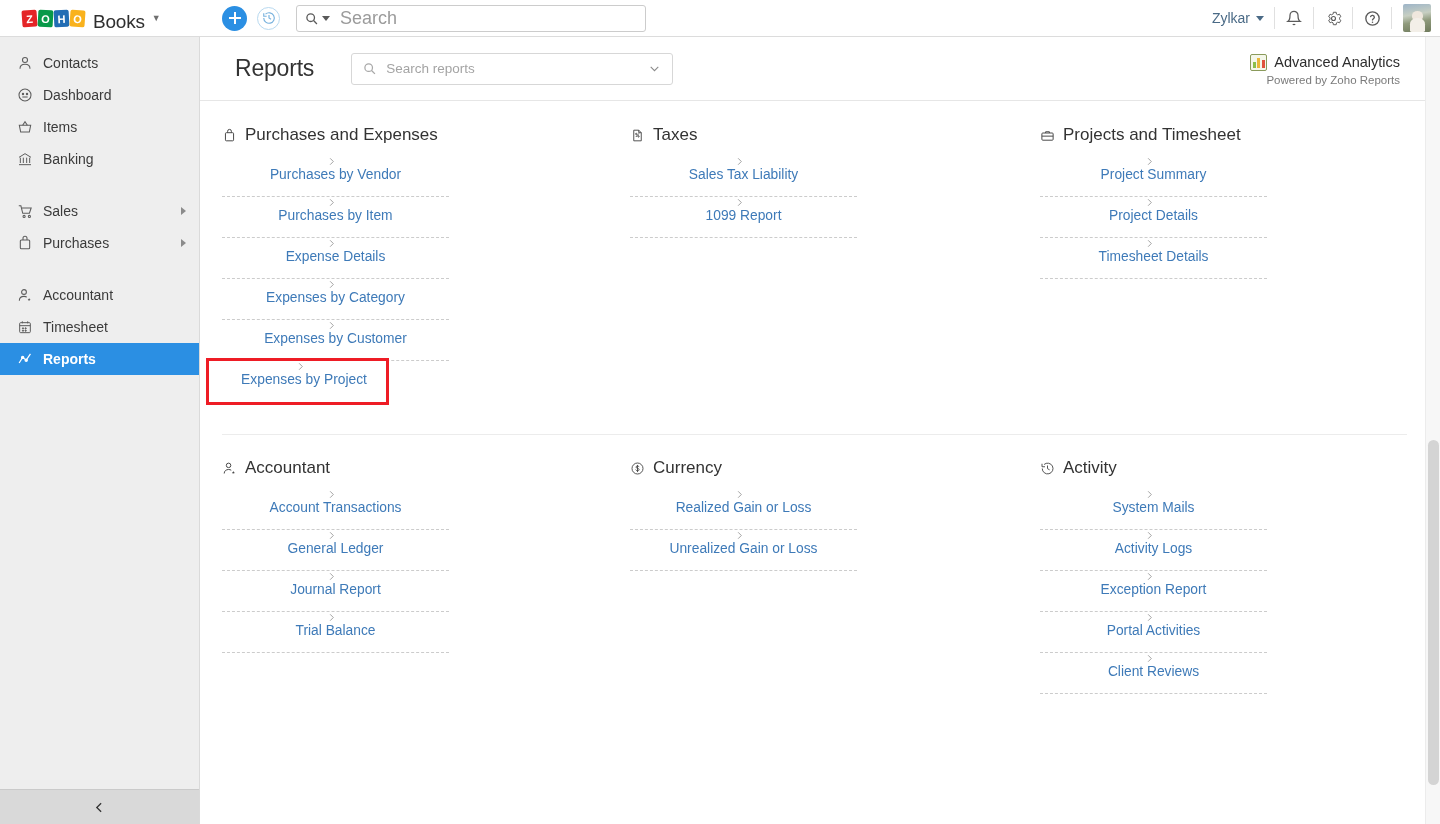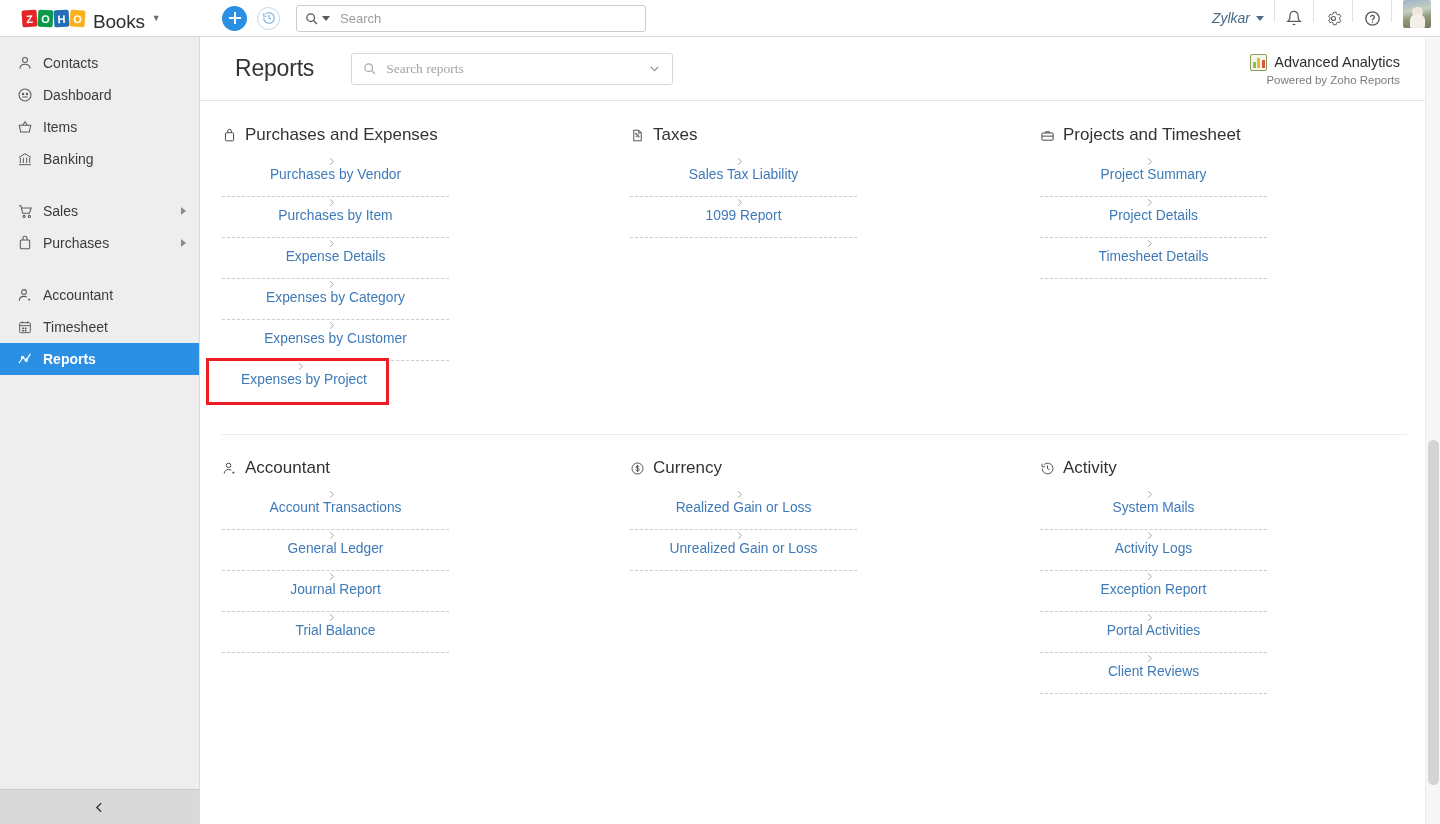--- a/index.html
+++ b/index.html
@@ -79,29 +79,29 @@
   }
   .search-wrap .mag { color: #5a5a5a; margin-right: 2px; display:flex; }
   .search-wrap .mini-caret {
     width: 0; height: 0;
     border-left: 4px solid transparent; border-right: 4px solid transparent;
     border-top: 5px solid #5a5a5a;
     margin: 0 8px 0 2px;
   }
   .search-wrap input {
     border: none; outline: none; flex: 1;
-    font-size: 13px; color: #c2410c;
+    font-size: 18px; color: #c2410c;
     font-family: "Liberation Sans", sans-serif;
     background: transparent;
   }
   .search-wrap input::placeholder { color: #9b9b9b; }
 
   .topbar-right {
-    margin-left: auto; display: flex; 
-    height: 36px; padding-right: 9px; font-style: italic;
+    margin-left: auto; display: flex; align-items: center;
+    height: 36px; padding-right: 9px;
   }
   .org-name {
     font-size: 14px; color: #4a6a86; padding: 0 10px;
     cursor: pointer; display: flex; align-items: center; gap: 6px;
   }
   .org-name .caret {
     width: 0; height: 0;
     border-left: 4px solid transparent; border-right: 4px solid transparent;
     border-top: 5px solid #4a6a86;
   }
@@ -187,21 +187,21 @@
     margin-left: 37px;
     width: 322px; height: 32px;
     border: 1px solid #d7d7d7; border-radius: 3px;
     display: flex; align-items: center; padding: 0 11px;
     background: #fff;
   }
   .report-search .mag { color: #a8a8a8; margin-right: 8px; display:flex; }
   .report-search input {
     border: none; outline: none; flex: 1;
     font-size: 13.5px; color: #333; background: transparent;
-    font-family: Liberation Serif, serif;
+    font-family: Liberation Sans, sans-serif;
   }
   .report-search input::placeholder { color: #a4a4a4; }
   .report-search .chev { color: #8a8a8a; display: flex; }
 
   .analytics {
     margin-left: auto; text-align: right; padding-top: 2px;
   }
   .analytics-row {
     display: flex; align-items: center; justify-content: flex-end; gap: 7px;
     cursor: pointer;

